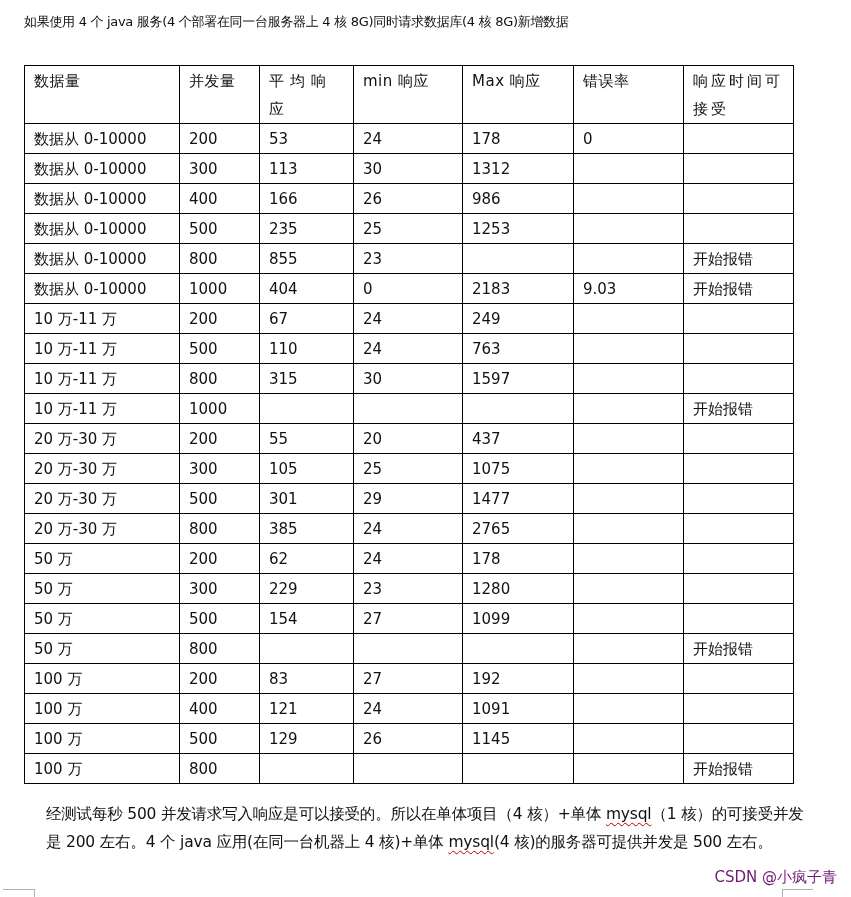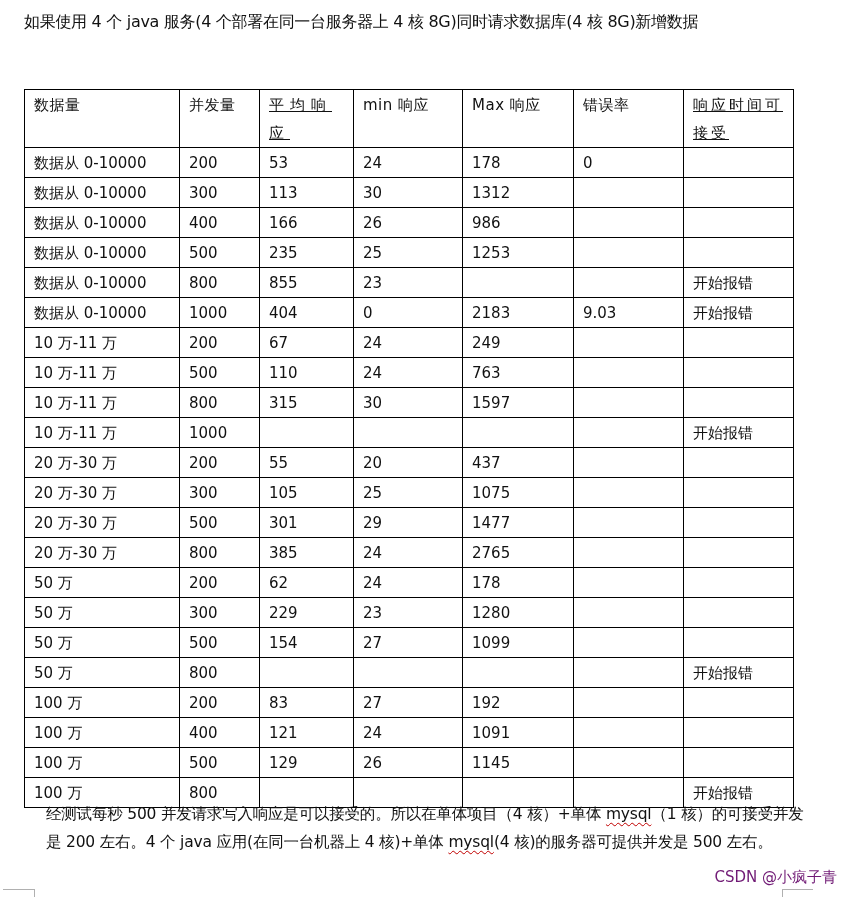--- a/index.html
+++ b/index.html
@@ -3,43 +3,42 @@
 <meta charset="utf-8">
 <style>
   html, body { margin: 0; padding: 0; background: #ffffff; }
   body {
     width: 851px; height: 897px; position: relative; overflow: hidden;
     font-family: "DejaVu Sans", "Liberation Sans", sans-serif;
     color: #111;
   }
   .intro {
     position: absolute; left: 24px; top: 8px; width: 770px;
-    font-size: 16px; line-height: 28px; letter-spacing: -0.3px;
+    font-size: 13px; line-height: 28px; letter-spacing: -0.3px;
     margin: 0;
   }
   table.data {
     position: absolute; left: 24px; top: 65px;
     border-collapse: collapse;
     table-layout: fixed;
     width: 769px;
-    margin-top: 24px;
   }
   table.data td, table.data th {
     border: 1.5px solid #000;
     font-weight: normal;
     text-align: left; vertical-align: top;
     padding: 1px 9px 0 9px;
     font-size: 15px; line-height: 28px;
     height: 26px;
     overflow: hidden; white-space: nowrap;
   }
   table.data th {
     height: 54px; white-space: normal; letter-spacing: 0.5px;
   }
-  table.data th.spaced { letter-spacing: 6px; text-decoration: underline; }
+  table.data th.spaced { letter-spacing: 6px; }
   .conclusion {
     position: absolute; left: 34px; top: 788px; width: 760px;
     font-size: 15.5px; line-height: 28px; margin: 12px; letter-spacing: -0.2px;
   }
   .squiggle {
     text-decoration: underline wavy #c00000;
     text-decoration-thickness: 1px;
     text-underline-offset: 3px;
   }
   .watermark {

